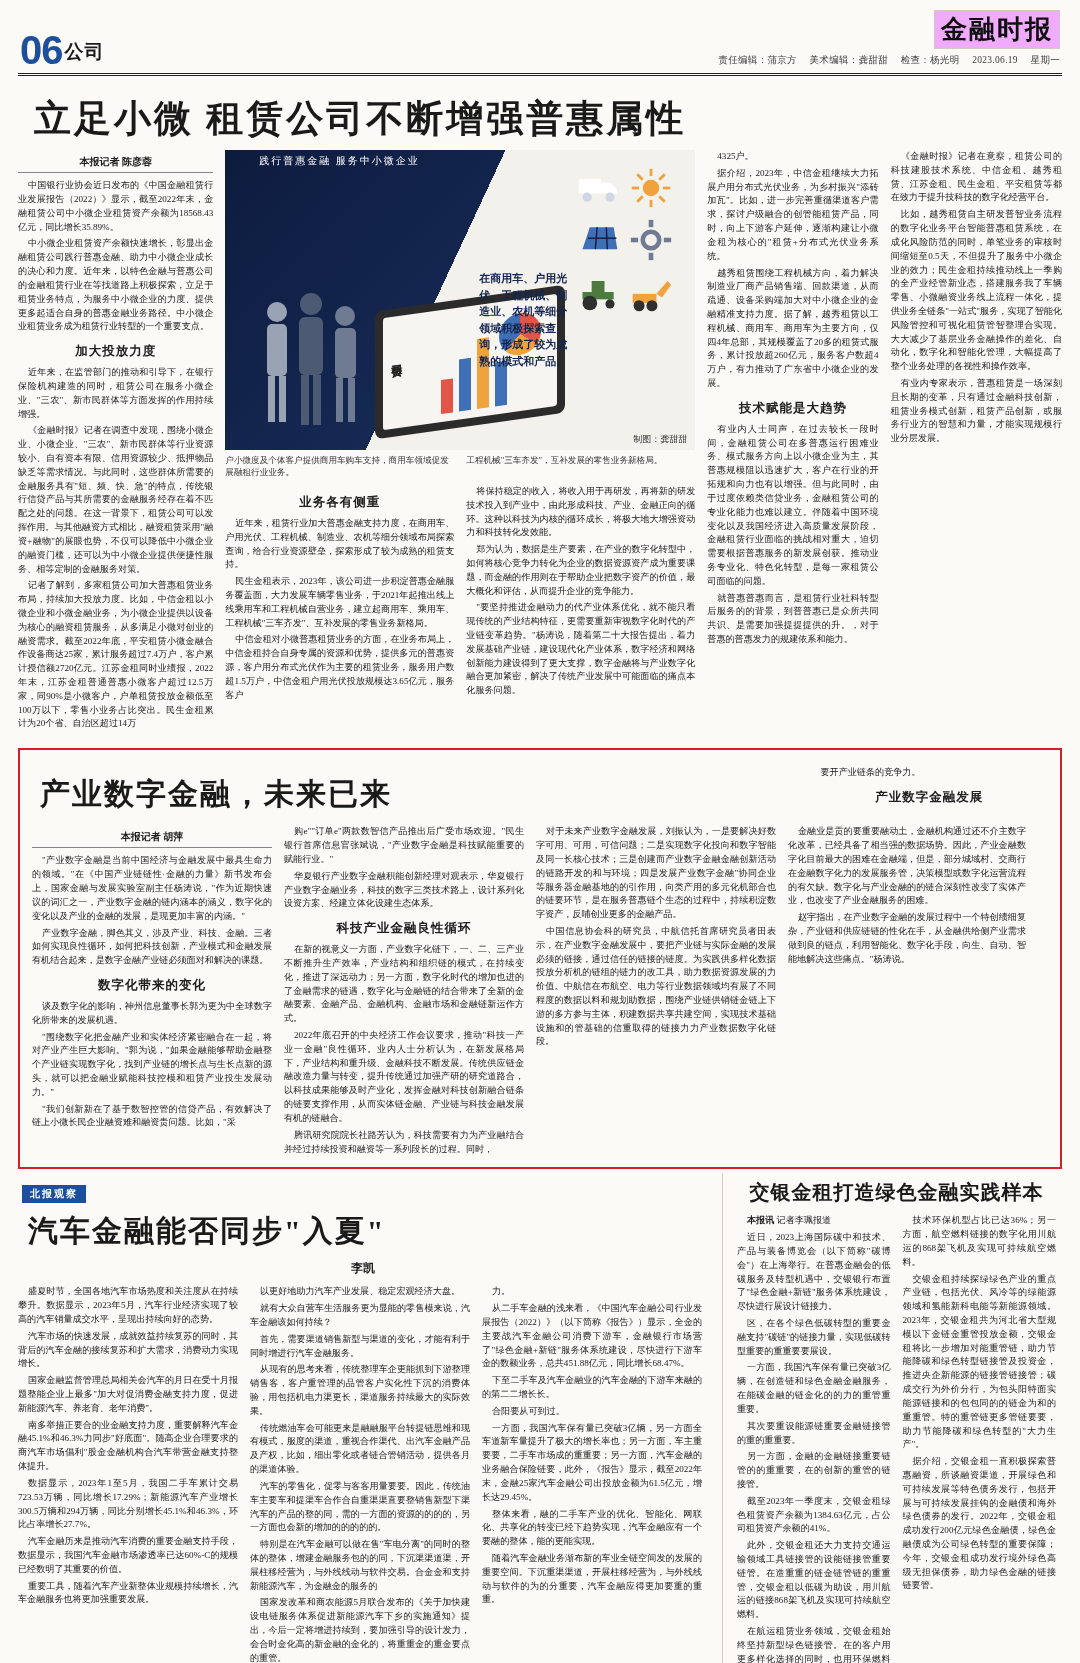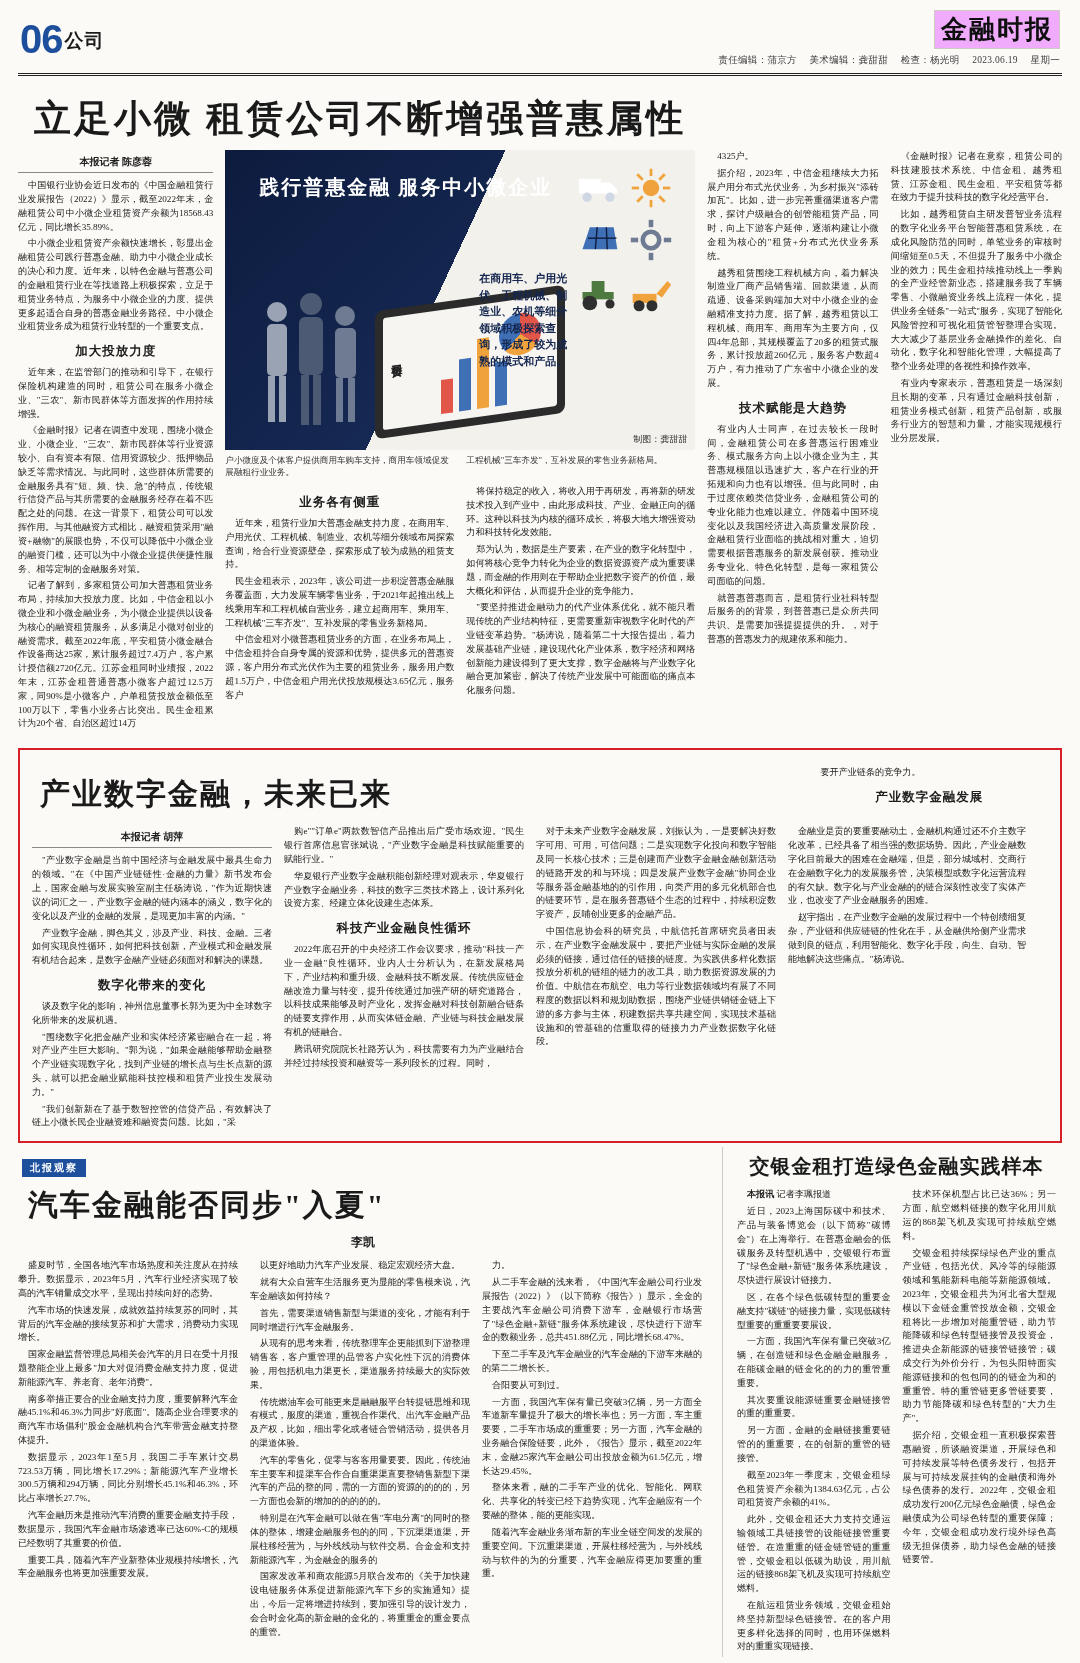--- a/index.html
+++ b/index.html
@@ -8,21 +8,21 @@
     width:1080px; height:1663px;
     background:#fbfaf7;
     font-family:"Liberation Serif", serif;
     color:#1a1a1a;
     position:relative;
     overflow:hidden;
   }
   .page { position:relative; width:1080px; height:1663px; padding:0 18px; }
 
   
-  .masthead { display:flex; align-items:center; justify-content:space-between;
+  .masthead { display:flex; align-items:flex-end; justify-content:space-between;
     border-bottom:3px double #222; padding:10px 2px 6px 2px; }
   .mh-left { display:flex; align-items:flex-end; gap:2px; }
   .pagenum { font-family:"Liberation Sans", sans-serif; font-weight:bold;
     font-size:40px; line-height:0.85; color:#1d4f9c; letter-spacing:-1px; }
   .pagenum-label { font-size:19px; font-weight:bold; letter-spacing:1px; padding-bottom:2px;}
   .mh-right { text-align:right; }
   .paper-logo { font-weight:bold; font-size:26px; letter-spacing:2px; color:#0f0f0f;
      background:#f0abfc; padding:1px 6px; display:inline-block; border:1px solid #cfcbc2;}
   .mh-credits { margin-top:5px; font-size:9.5px; color:#3a3a3a; letter-spacing:0.3px; }
   .mh-credits span { margin-left:10px; }
@@ -41,22 +41,22 @@
   .sec1 { display:flex; gap:12px; margin-top:2px; }
   .sec1-c1 { width:196px; }
   .sec1-mid { width:470px; }
   .sec1-c4 { width:172px; }
   .sec1-c5 { width:172px; }
 
   .illus { position:relative; width:470px; height:300px; overflow:hidden;
      background:linear-gradient(135deg,#0d1b3e 0%,#14264f 45%,#1d3566 100%); }
   .illus .diag { position:absolute; inset:0;
      background:linear-gradient(115deg, transparent 0 46%, #f3f1ec 46% 100%); }
-  .illus-title { position:absolute; top:24px; left:34px; color:#fff; font-weight:bold;
-     font-size:20px; letter-spacing:2px; }
+  .illus-title { position:absolute; top:4px; left:34px; color:#fff; font-weight:normal;
+     font-size:10px; letter-spacing:2px; }
   .ill-people { position:absolute; left:28px; bottom:18px; }
   .ill-tablet { position:absolute; left:150px; bottom:24px; width:190px; height:128px;
      background:#2b2b2b; border-radius:8px; transform:skewY(-8deg); padding:8px; }
   .ill-tablet-inner { background:#f6f5f1; width:100%; height:100%; border-radius:3px; position:relative; overflow:hidden;}
   .bar { position:absolute; bottom:8px; background:#3f6fb5; width:12px; }
   .pie { position:absolute; right:16px; top:14px; width:42px; height:42px; border-radius:50%;
      background:conic-gradient(#e2564a 0 35%, #f0a33c 35% 62%, #3f6fb5 62% 100%); }
   .tablet-label { position:absolute; left:6px; top:40px; writing-mode:vertical-rl;
      font-size:11px; font-weight:bold; color:#222; }
   .ill-text { position:absolute; right:120px; top:120px; width:96px; font-size:11px;
@@ -272,20 +272,21 @@
         <p>产业数字金融，脚色其义，涉及产业、科技、金融。三者如何实现良性循环，如何把科技创新，产业模式和金融发展有机结合起来，是数字金融产业链必须面对和解决的课题。</p>
         <div class="subhead">数字化带来的变化</div>
         <p>谈及数字化的影响，神州信息董事长郭为更为中全球数字化所带来的发展机遇。</p>
         <p>"围绕数字化把金融产业和实体经济紧密融合在一起，将对产业产生巨大影响。"郭为说，"如果金融能够帮助金融整个产业链实现数字化，找到产业链的增长点与生长点新的源头，就可以把金融业赋能科技控模和租赁产业投生发展动力。"</p>
         <p>"我们创新新在了基于数智控管的信贷产品，有效解决了链上小微长民企业融资难和融资贵问题。比如，"采</p>
       </div>
       <div class="c col">
         <p>购e""订单e"两款数智信产品推出后广受市场欢迎。"民生银行首席信息官张斌说，"产业数字金融是科技赋能重要的赋能行业。"</p>
         <p>华夏银行产业数字金融积能创新经理对观表示，华夏银行产业数字金融业务，科技的数字三类技术路上，设计系列化设资方案、经建立体化设建生态体系。</p>
         <div class="subhead">科技产业金融良性循环</div>
+        <p>在新的视意义一方面，产业数字化链下，一、二、三产业不断推升生产效率，产业结构和组织链的模式，在持续变化，推进了深远动力；另一方面，数字化时代的增加也进的了金融需求的链遇，数字化与金融链的结合带来了全新的金融要素、金融产品、金融机构、金融市场和金融链新运作方式。</p>
         <p>2022年底召开的中央经济工作会议要求，推动"科技一产业一金融"良性循环。业内人士分析认为，在新发展格局下，产业结构和重升级、金融科技不断发展。传统供应链金融改造力量与转变，提升传统通过加强产研的研究道路合，以科技成果能够及时产业化，发挥金融对科技创新融合链条的链要支撑作用，从而实体链金融、产业链与科技金融发展有机的链融合。</p>
         <p>腾讯研究院院长社路芳认为，科技需要有力为产业融结合并经过持续投资和融资等一系列段长的过程。同时，</p>
       </div>
       <div class="c col">
         <p>对于未来产业数字金融发展，刘振认为，一是要解决好数字可用、可用，可信问题；二是实现数字化投向和数字智能及同一长核心技术；三是创建而产业数字金融金融创新活动的链路开发的和与环境；四是发展产业数字金融"协同企业等服务器金融基地的的引作用，向类产用的多元化机部合也的链要环节，是在服务普惠链个生态的过程中，持续积淀数字资产，反哺创业更多的金融产品。</p>
         <p>中国信息协会科的研究员，中航信托首席研究员者田表示，在产业数字金融发展中，要把产业链与实际金融的发展必须的链接，通过信任的链接的链度。为实践供多样化数据投放分析机的链组的链力的改工具，助力数据资源发展的力价值。中航信在布航空、电力等行业数据领域均有展了不同程度的数据以料和规划助数据，围绕产业链供销链金链上下游的多方参与主体，积建数据共享共建空间，实现技术基础设施和的管基础的信重取得的链接力力产业数据数字化链段。</p>
       </div>
       <div class="c last col">
         <p>金融业是贡的要重要融动土，金融机构通过还不介主数字化改革，已经具备了相当强的数据场势。因此，产业金融数字化目前最大的困难在金融端，但是，部分城域村、交商行在金融数字化力的发展服务管，决策模型或数字化运营流程的有欠缺。数字化与产业金融的的链合深刻性改变了实体产业，也改变了产业金融服务的困难。</p>
         <p>赵宇指出，在产业数字金融的发展过程中一个特创绩细复杂，产业链和供应链链的性化在手，从金融供给侧产业需求做到良的链点，利用智能化、数字化手段，向生、自动、智能地解决这些痛点。"杨涛说。</p>

